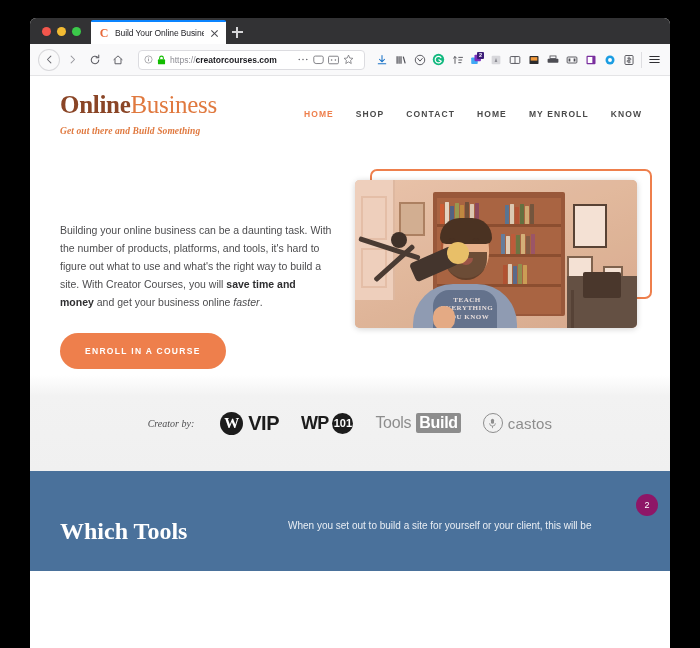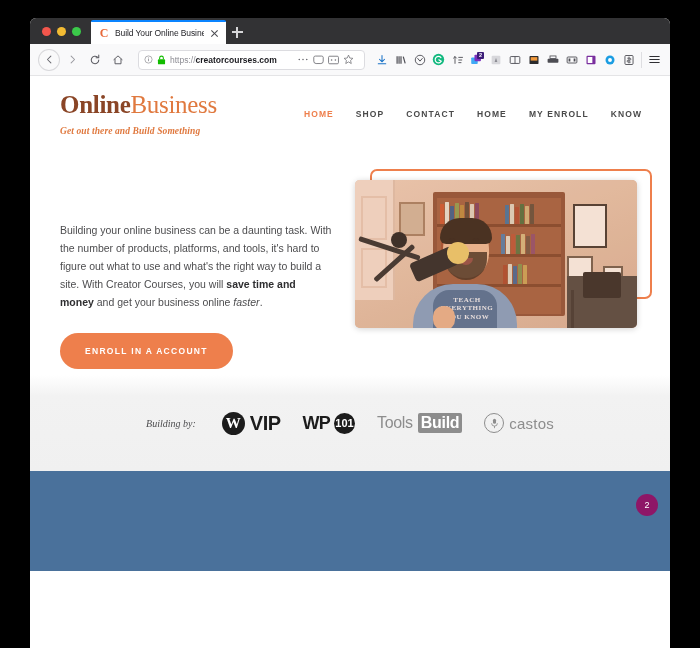--- a/index.html
+++ b/index.html
@@ -558,21 +558,21 @@
         <span class="navitem">KNOW</span>
       </nav>
     </div>
 
     <div class="hero">
       <div class="hero-left">
         <h1 class="hero-title">
           <br>
         </h1>
         <p class="hero-para"><span>Building your online business can be a daunting task. With the number of products, platforms, and tools, it's hard to figure out what to use and what's the right way to build a site. With Creator Courses, you will </span><b>save time and money</b><span> and get your business online </span><i>faster</i><span>.</span></p>
-        <button class="cta">ENROLL IN A ACCOUNT</button>
+        <button class="cta">ENROLL IN A COURSE</button>
       </div>
 
       <div class="hero-right">
         <div class="vid-frame"></div>
         <div class="vid-shot">
           <div class="vs wall"></div>
           <div class="vs door"></div>
           <div class="vs doorpanel"></div>
           <div class="vs doorpanel2"></div>
           <div class="vs pic1"></div>
@@ -647,21 +647,21 @@
           <div class="vs boom2"></div>
           <div class="vs mic-joint"></div>
           <div class="vs mic-body"></div>
           <div class="vs mic-head"></div>
           <div class="vid-warm"></div>
         </div>
       </div>
     </div>
 
     <div class="trusted">
-      <span class="trusted-label">Building by:</span>
+      <span class="trusted-label">Creator by:</span>
 
       <span class="brand">
         <span class="wp-circle">W</span>
         <span class="brand-vip">VIP</span>
       </span>
 
       <span class="brand">
         <span class="brand-wp">WP</span>
         <span class="wp101-circle">101</span>
       </span>
@@ -677,17 +677,19 @@
               <rect x="3.2" y="0.8" width="3.6" height="6" rx="1.8" fill="#8d8d8d"></rect>
               <path d="M1.6 6.2 a3.4 3.4 0 0 0 6.8 0" stroke="#8d8d8d" stroke-width="1" fill="none"></path>
               <path d="M5 9.4 L5 12" stroke="#8d8d8d" stroke-width="1"></path>
             </svg>
         </span>
         <span class="brand-castos">castos</span>
       </span>
     </div>
 
     <div class="blue-section">
+      <div class="blue-title">Which Tools</div>
+      <div class="blue-para">When you set out to build a site for yourself or your client, this will be</div>
       <div class="notif-badge">2</div>
     </div>
 
   </div>
 </div>
 
 </body></html>

